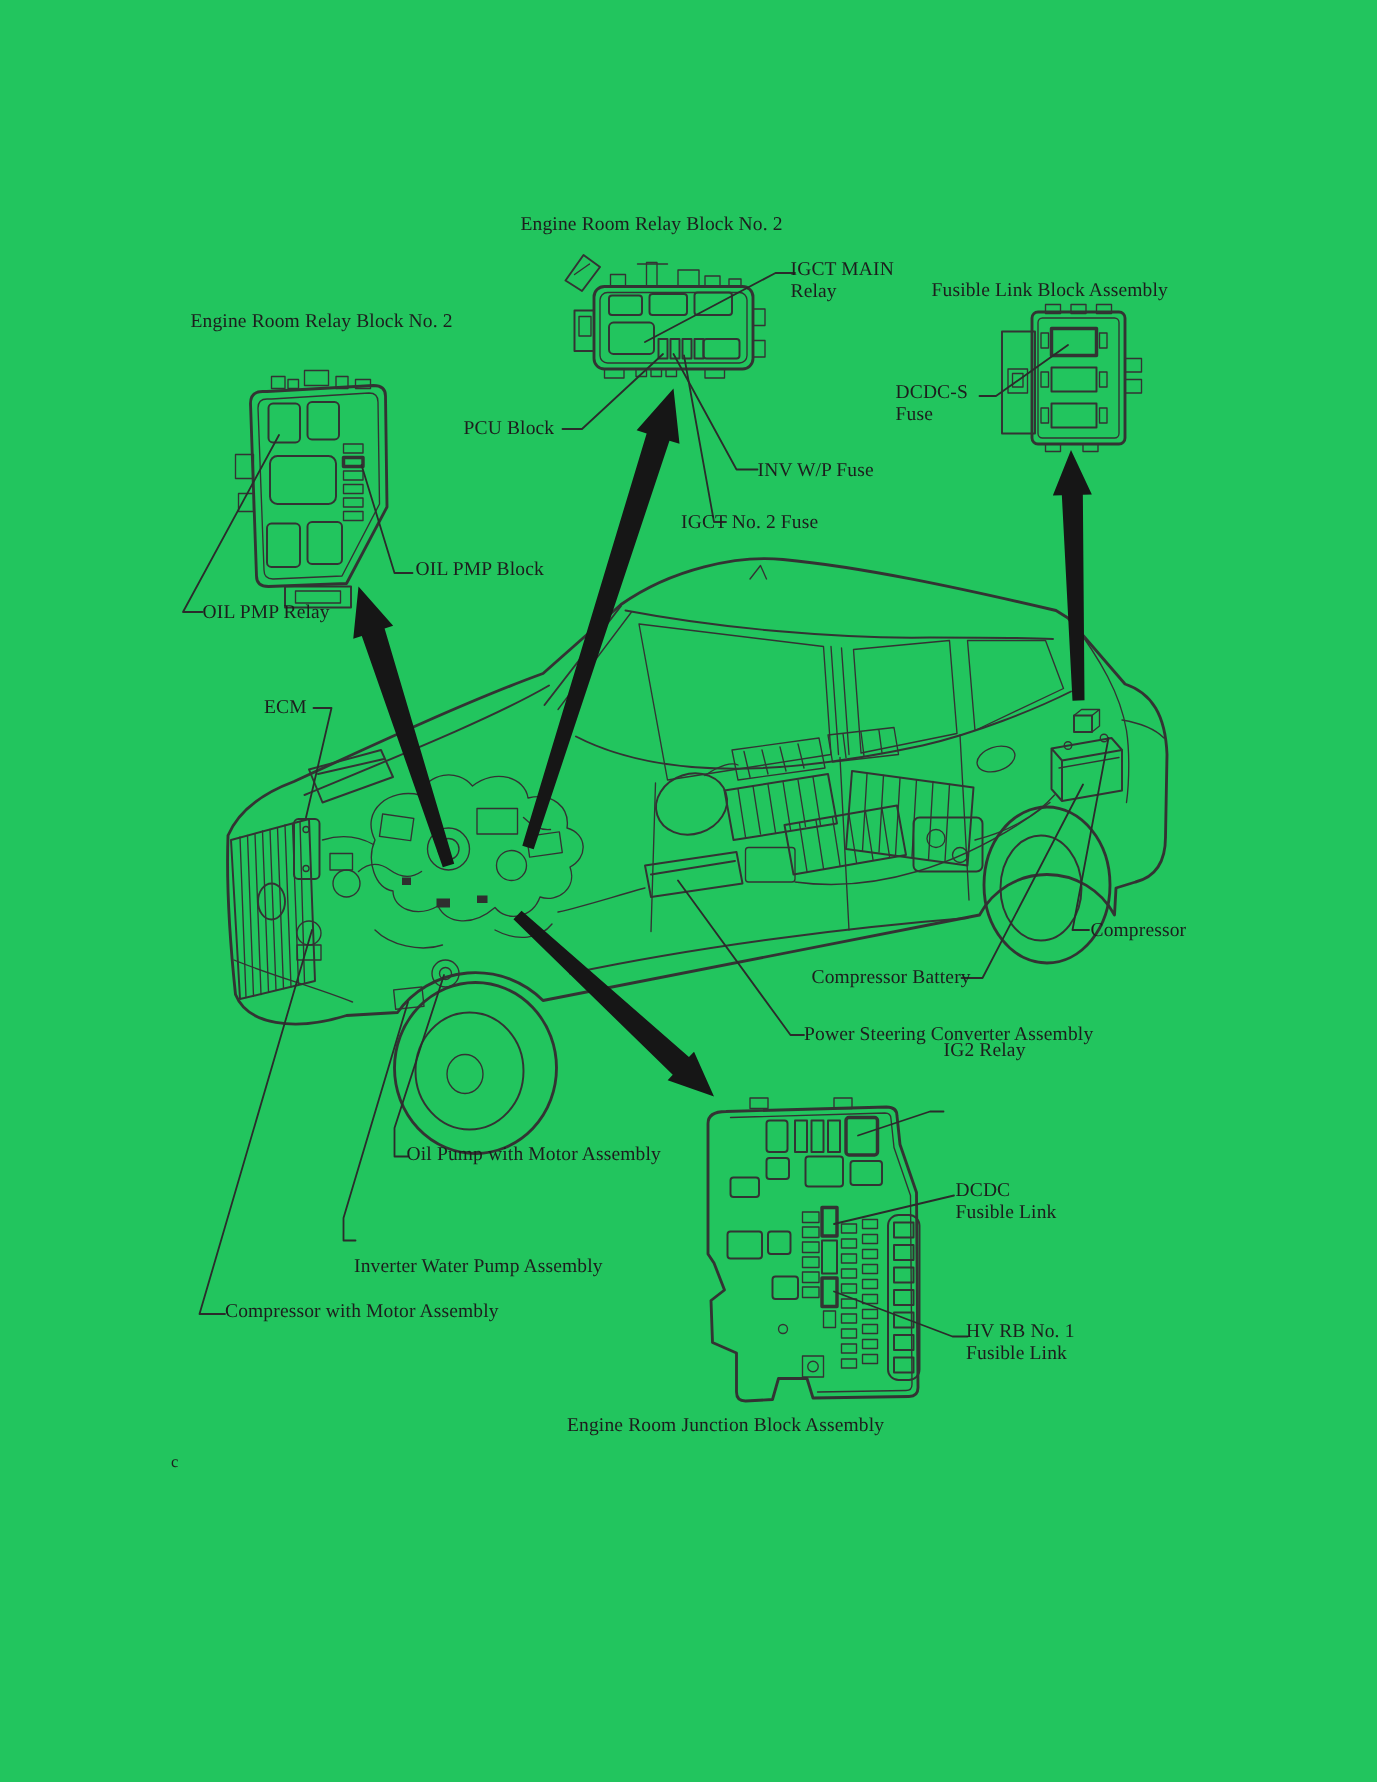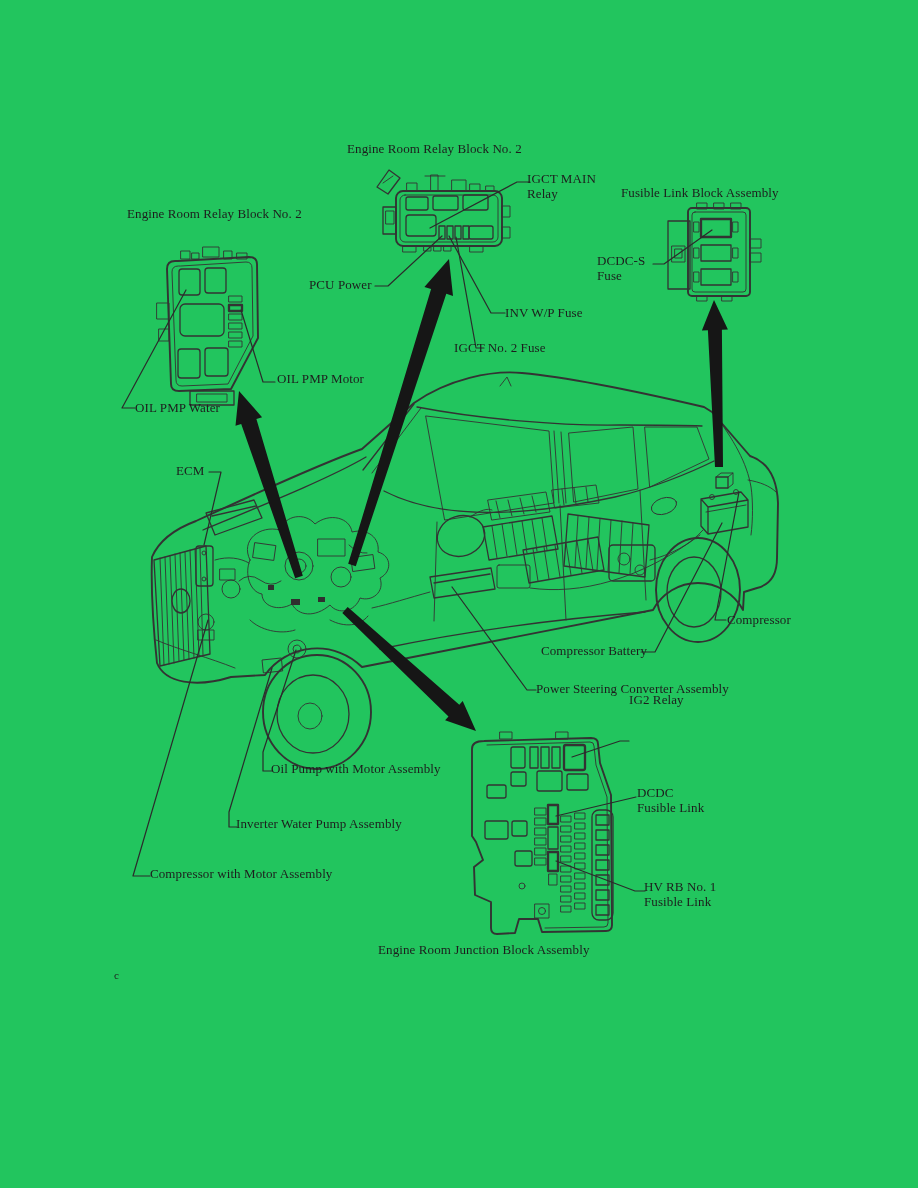--- a/index.html
+++ b/index.html
@@ -323,38 +323,38 @@
     <polyline class="leader" points="150,876 133,876 208,620"></polyline>
     <polyline class="leader" points="629,741 620,741 572,757"></polyline>
     <polyline class="leader" points="636,797 556,816"></polyline>
     <polyline class="leader" points="645,891 635,891 556,861"></polyline>
   </g>
 </svg>
 
   <div class="label" style="left:347px;top:141px">Engine Room Relay Block No. 2</div>
   <div class="label" style="left:527px;top:171px">IGCT MAIN
 Relay</div>
-  <div class="label" style="left:309px;top:277px">PCU Power</div>
+  <div class="label" style="left:309px;top:277px">PCU Block</div>
   <div class="label" style="left:505px;top:305px">INV W/P Fuse</div>
   <div class="label" style="left:454px;top:340px">IGCT No. 2 Fuse</div>
 
   <div class="label" style="left:621px;top:185px">Fusible Link Block Assembly</div>
   <div class="label" style="left:597px;top:253px">DCDC-S
 Fuse</div>
 
   <div class="label" style="left:127px;top:206px">Engine Room Relay Block No. 2</div>
-  <div class="label" style="left:277px;top:371px">OIL PMP Motor</div>
-  <div class="label" style="left:135px;top:400px">OIL PMP Water</div>
+  <div class="label" style="left:277px;top:371px">OIL PMP Block</div>
+  <div class="label" style="left:135px;top:400px">OIL PMP Relay</div>
 
   <div class="label" style="left:176px;top:463px">ECM</div>
   <div class="label" style="left:727px;top:612px">Compressor</div>
   <div class="label" style="left:541px;top:643px">Compressor Battery</div>
   <div class="label" style="left:536px;top:681px">Power Steering Converter Assembly</div>
   <div class="label" style="left:271px;top:761px">Oil Pump with Motor Assembly</div>
-  <div class="label" style="left:236px;top:816px">Inverter Water Pump Assembly</div>
+  <div class="label" style="left:236px;top:836px">Inverter Water Pump Assembly</div>
   <div class="label" style="left:150px;top:866px">Compressor with Motor Assembly</div>
 
   <div class="label" style="left:629px;top:692px">IG2 Relay</div>
   <div class="label" style="left:637px;top:785px">DCDC
 Fusible Link</div>
   <div class="label" style="left:644px;top:879px">HV RB No. 1
 Fusible Link</div>
   <div class="label" style="left:378px;top:942px">Engine Room Junction Block Assembly</div>
 
   <div class="label small" style="left:114px;top:968px">c</div>

